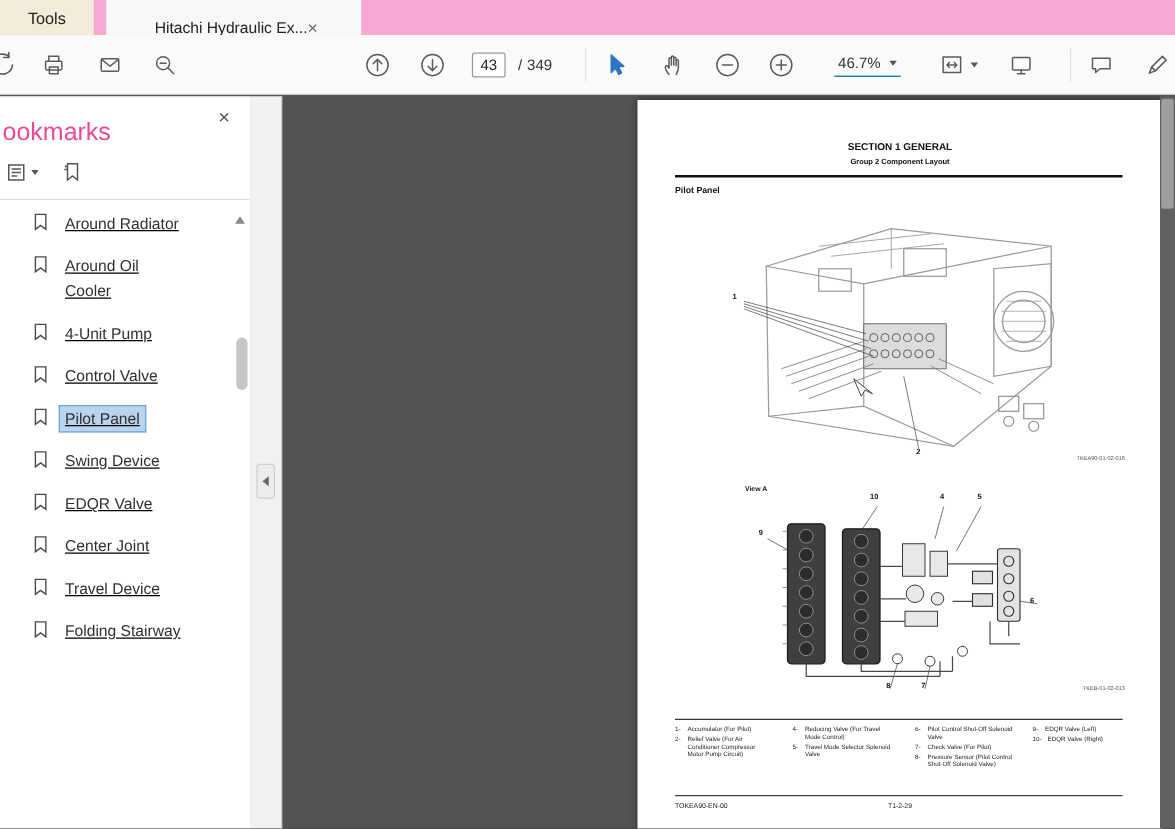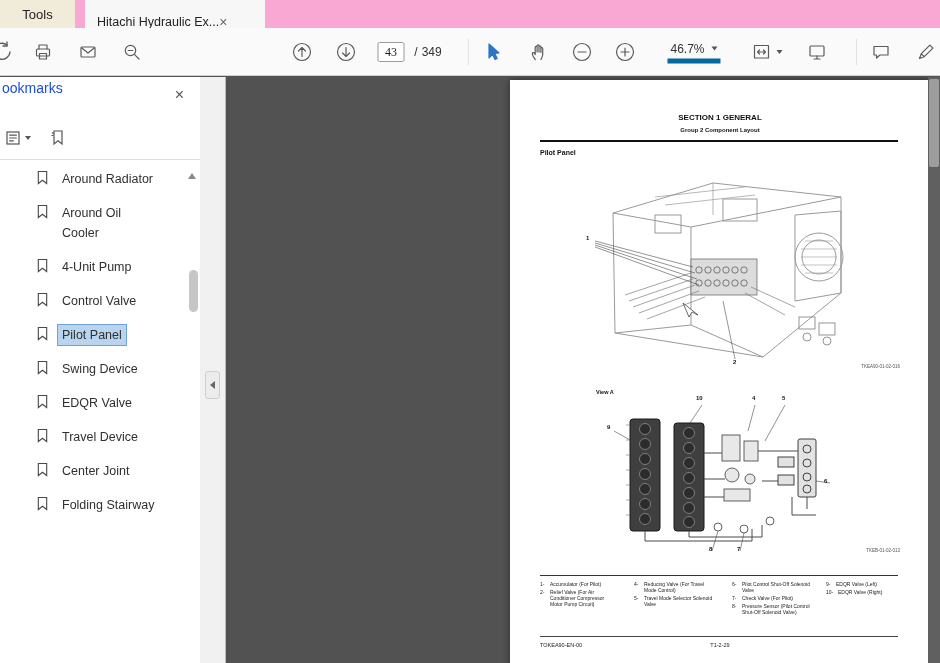--- a/index.html
+++ b/index.html
@@ -5,43 +5,43 @@
   * { box-sizing: border-box; margin: 0; padding: 0; }
   html,body { background:#2e2e2e; }
   .app {
     position: relative; width: 940px; height: 663px; overflow: hidden;
     font-family: "Liberation Sans", sans-serif; background:#525252;
   }
   
   .tabbar { position:absolute; top:0; left:0; width:940px; height:28px; background:#f9a8d4; }
   .tab { position:absolute; top:0; height:28px; display:flex; align-items:center; }
   .tab-tools { left:0; width:75px; background:#f1ecda; justify-content:center; font-size:13px; color:#222; }
-  .tab-doc  { left:85px; width:180px; background:#f7f7f7; font-size:12.5px; color:#222; padding:16px 8px 0 12px; justify-content:flex-start; }
+  .tab-doc  { left:85px; width:204px; background:#f7f7f7; font-size:12.5px; color:#222; padding:16px 8px 0 12px; justify-content:center; }
   .tab-close { font-size:14px; color:#666; cursor:default; line-height:1; }
   
   .toolbar { position:absolute; top:28px; left:0; width:940px; height:48px; background:#fafafa; border-bottom:1px solid #cfcfcf; overflow:hidden; }
   .tb { position:absolute; top:24px; transform:translate(-50%,-50%); display:flex; align-items:center; }
   .tb svg { stroke:#5b5b5b; fill:none; stroke-width:1.2; stroke-linecap:round; stroke-linejoin:round; display:block; }
   .tb-raw { position:absolute; top:13px; left:-9px; }
   .tb-raw svg { stroke:#5b5b5b; fill:none; stroke-width:1.3; stroke-linecap:round; }
   .sep { position:absolute; top:11px; width:1px; height:26px; background:#e2e2e2; }
-  .page-input { width:27px; height:20px; border:1px solid #9a9a9a; border-radius:2px; text-align:center; font-size:12px; color:#222; background:#fff; font-family:Liberation Serif, serif; }
+  .page-input { width:27px; height:20px; border:1px solid #9a9a9a; border-radius:2px; text-align:center; font-size:12px; color:#222; background:#fff; font-family:Liberation Sans, sans-serif; }
   .page-total { font-size:12px; color:#333; display:flex; gap:4px; }
-  .zoom-sel { gap:7px; border-bottom:5px solid #0369a1; padding:1px 3px 3px 3px; font-size:12px; color:#333; }
+  .zoom-sel { gap:7px; border-bottom:1px solid #0369a1; padding:1px 3px 3px 3px; font-size:12px; color:#333; }
   .caret { width:0; height:0; border-left:3.5px solid transparent; border-right:3.5px solid transparent; border-top:4.5px solid #555; }
   .fillblue path { fill:#2d74c4; stroke:#2d74c4; }
   
   .sidebar { position:absolute; top:77px; left:0; width:200px; bottom:0; background:#fff; overflow:hidden; }
   .sb-header { position:relative; height:40px; }
-  .sb-title { position:absolute; left:2px; top:3px; font-size:14px; color:#1d4ed8; }
+  .sb-title { position:absolute; left:2px; top:18px; font-size:20px; color:#ec4899; }
   .sb-close { position:absolute; right:16px; top:10px; font-size:16px; color:#555; line-height:1; }
   .sb-tools { position:relative; height:43px; border-bottom:1px solid #dedede; display:flex; align-items:center; padding-left:6px; gap:18px; }
   .sb-tools svg { stroke:#555; fill:none; stroke-width:1.2; display:block; }
   .sb-list { padding-top:2px; }
-  .bm-item { display:flex; align-items:flex-start; padding:6px 4px 6px 36px; gap:8px; }
+  .bm-item { display:flex; align-items:flex-start; padding:6px 4px 6px 26px; gap:8px;text-decoration:underline; }
   .bm-flag { flex:0 0 13px; margin-top:2px; }
   .bm-flag svg { display:block; stroke:#4a4a4a; fill:none; stroke-width:1.2; }
   .bm-label { font-size:12.5px; color:#303030; line-height:20px; white-space:pre-line; padding:0 4px; border:1px solid transparent; max-width:120px; }
   .bm-item.selected .bm-label { background:#b8d4ee; border:1px solid #6ea3d8; }
   .sb-scroll-up { position:absolute; right:4px; top:96px; width:0; height:0; border-left:4px solid transparent; border-right:4px solid transparent; border-bottom:6px solid #8a8a8a; }
   .sb-thumb { position:absolute; right:2px; top:193px; width:9px; height:42px; background:#c6c6c6; border-radius:5px; }
   
   .strip { position:absolute; top:77px; left:200px; width:26px; bottom:0; background:#f1f1f1; border-right:1px solid #bdbdbd; }
   .collapse-btn { position:absolute; top:294px; left:5px; width:15px; height:28px; background:#ececec; border:1px solid #cfcfcf; border-radius:3px; display:flex; align-items:center; justify-content:center; }
   .collapse-tri { width:0; height:0; border-top:4px solid transparent; border-bottom:4px solid transparent; border-right:5px solid #666; }
@@ -271,29 +271,29 @@
             </svg>
           </span>
         <span class="bm-label">EDQR Valve</span>
       </div>
       <div class="bm-item">
         <span class="bm-flag">
             <svg width="13" height="15" viewBox="0 0 14 16">
               <path d="M2.5 1.5 h9 v13 l-4.5 -3.5 -4.5 3.5 z"></path>
             </svg>
           </span>
+        <span class="bm-label">Center Joint</span>
+      </div>
+      <div class="bm-item">
+        <span class="bm-flag">
+            <svg width="13" height="15" viewBox="0 0 14 16">
+              <path d="M2.5 1.5 h9 v13 l-4.5 -3.5 -4.5 3.5 z"></path>
+            </svg>
+          </span>
         <span class="bm-label">Travel Device</span>
-      </div>
-      <div class="bm-item">
-        <span class="bm-flag">
-            <svg width="13" height="15" viewBox="0 0 14 16">
-              <path d="M2.5 1.5 h9 v13 l-4.5 -3.5 -4.5 3.5 z"></path>
-            </svg>
-          </span>
-        <span class="bm-label">Center Joint</span>
       </div>
       <div class="bm-item">
         <span class="bm-flag">
             <svg width="13" height="15" viewBox="0 0 14 16">
               <path d="M2.5 1.5 h9 v13 l-4.5 -3.5 -4.5 3.5 z"></path>
             </svg>
           </span>
         <span class="bm-label">Folding Stairway</span>
       </div>
 

